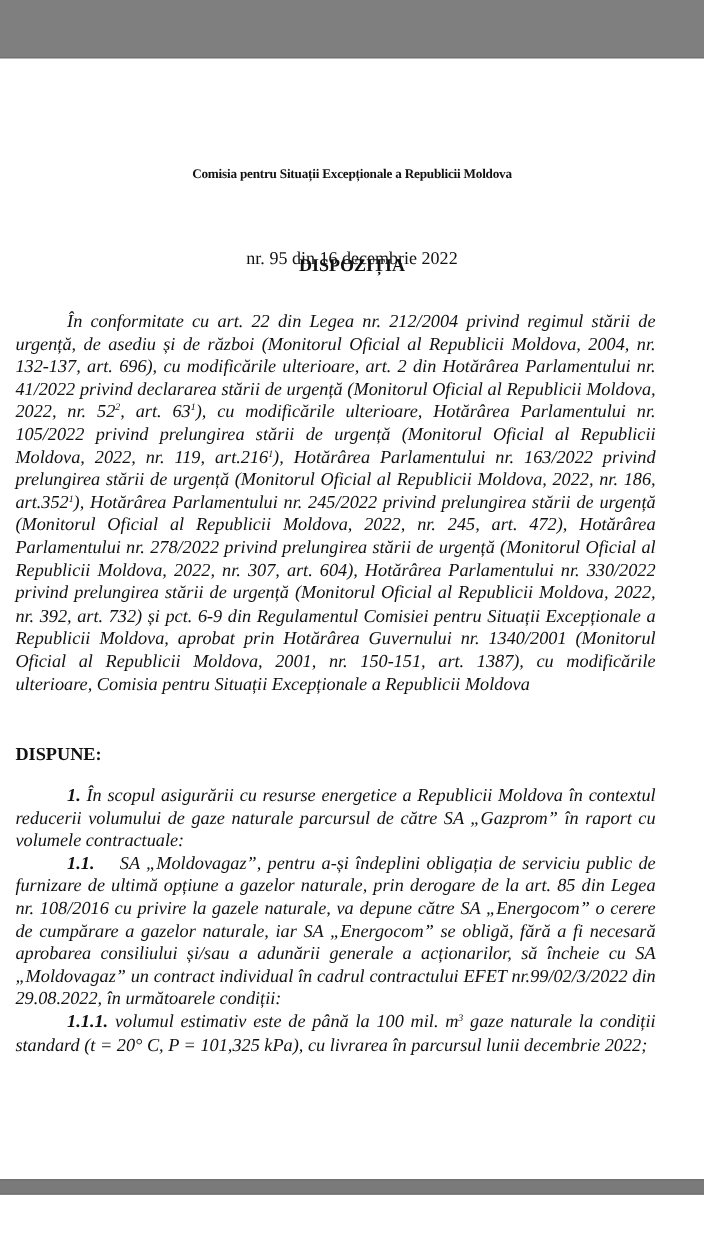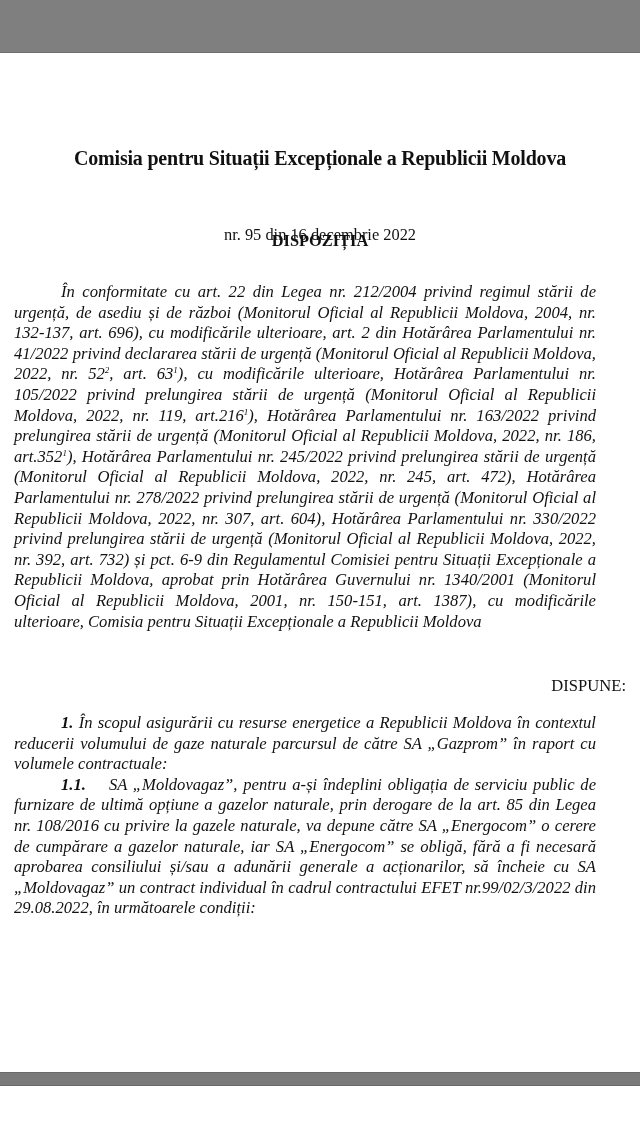--- a/index.html
+++ b/index.html
@@ -18,40 +18,40 @@
     position: absolute; left: 0; top: 1072px; width: 640px; height: 12px;
     background: #7a7a7a;
     border-top: 1px solid #6a6a6a;
     border-bottom: 1px solid #6a6a6a;
   }
   .page {
     position: absolute; left: 14px; top: 140px; width: 582px;
     font-size: 16.6px; line-height: 20.6px;
   }
   .org {
-    text-align: center; font-weight: bold; font-size: 20px;
+    text-align: center; font-weight: bold; font-size: 12px;
     margin: 0 0 0 0; position: absolute; top: 8px; left: 0; width: 612px;
     letter-spacing: -0.2px;
   }
   .title {
     text-align: center; font-weight: bold; font-size: 16.4px;
     position: absolute; top: 55px; left: 0; width: 612px; margin-top: 36px;
   }
   .docnum {
     text-align: center; font-size: 16.4px;
     position: absolute; top: 85px; left: 0; width: 612px;
   }
   .body-text {
     position: absolute; top: 142px; left: 0; width: 582px;
     text-align: justify;
   }
   p { margin: 0; font-style: italic; }
   .indent { text-indent: 47px; }
   .dispune {
-    text-align: right; font-weight: normal;
+    text-align: left; font-weight: bold;
     position: absolute; top: 536px; left: 0; width: 612px;
   }
   .disp-body {
     position: absolute; top: 573px; left: 0; width: 582px;
     text-align: justify;
   }
   .b { font-weight: bold; }
   sup { font-size: 9px; line-height: 0; vertical-align: 6px; }
 </style>
 </head>
@@ -66,16 +66,17 @@
 
   <div class="body-text">
     <p class="indent"><span>În conformitate cu art. 22 din Legea nr. 212/2004 privind regimul stării de urgență, de asediu și de război (Monitorul Oficial al Republicii Moldova, 2004, nr. 132-137, art. 696), cu modificările ulterioare, art. 2 din Hotărârea Parlamentului nr. 41/2022 privind declararea stării de urgență (Monitorul Oficial al Republicii Moldova, 2022, nr. 52</span><sup>2</sup><span>, art. 63</span><sup>1</sup><span>), cu modificările ulterioare, Hotărârea Parlamentului nr. 105/2022 privind prelungirea stării de urgență (Monitorul Oficial al Republicii Moldova, 2022, nr. 119, art.216</span><sup>1</sup><span>), Hotărârea Parlamentului nr. 163/2022 privind prelungirea stării de urgență (Monitorul Oficial al Republicii Moldova, 2022, nr. 186, art.352</span><sup>1</sup><span>), Hotărârea Parlamentului nr. 245/2022 privind prelungirea stării de urgență (Monitorul Oficial al Republicii Moldova, 2022, nr. 245, art. 472), Hotărârea Parlamentului nr. 278/2022 privind prelungirea stării de urgență (Monitorul Oficial al Republicii Moldova, 2022, nr. 307, art. 604), Hotărârea Parlamentului nr. 330/2022 privind prelungirea stării de urgență (Monitorul Oficial al Republicii Moldova, 2022, nr. 392, art. 732) și pct. 6-9 din Regulamentul Comisiei pentru Situații Excepționale a Republicii Moldova, aprobat prin Hotărârea Guvernului nr. 1340/2001 (Monitorul Oficial al Republicii Moldova, 2001, nr. 150-151, art. 1387), cu modificările ulterioare, Comisia pentru Situații Excepționale a Republicii Moldova</span></p>
   </div>
 
   <div class="dispune">DISPUNE:</div>
 
   <div class="disp-body">
     <p class="indent"><span class="b">1.</span> <span>În scopul asigurării cu resurse energetice a Republicii Moldova în contextul reducerii volumului de gaze naturale parcursul de către SA „Gazprom” în raport cu volumele contractuale:</span></p>
     <p class="indent"><span class="b">1.1.</span>&nbsp;&nbsp;&nbsp; <span>SA „Moldovagaz”, pentru a-și îndeplini obligația de serviciu public de furnizare de ultimă opțiune a gazelor naturale, prin derogare de la art. 85 din Legea nr. 108/2016 cu privire la gazele naturale, va depune către SA „Energocom” o cerere de cumpărare a gazelor naturale, iar SA „Energocom” se obligă, fără a fi necesară aprobarea consiliului și/sau a adunării generale a acționarilor, să încheie cu SA „Moldovagaz” un contract individual în cadrul contractului EFET nr.99/02/3/2022 din 29.08.2022, în următoarele condiții:</span></p>
+    <p class="indent"><span class="b">1.1.1.</span> <span>volumul estimativ este de până la 100 mil. m</span><sup>3</sup><span> gaze naturale la condiții standard (t = 20° C, P = 101,325 kPa), cu livrarea în parcursul lunii decembrie 2022;</span></p>
   </div>
 </div>
 
 <div class="bottom-band"></div>
 
 </body></html>

